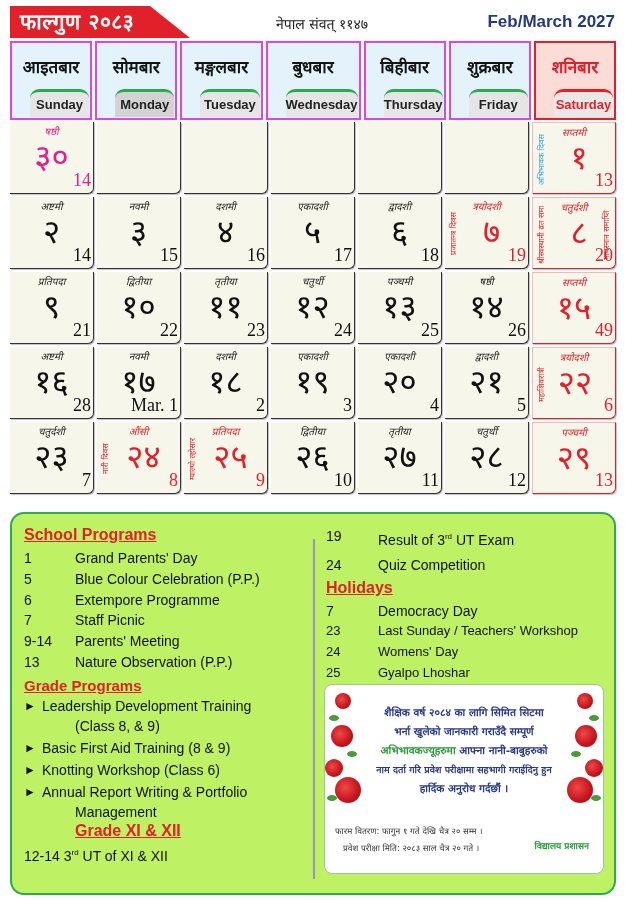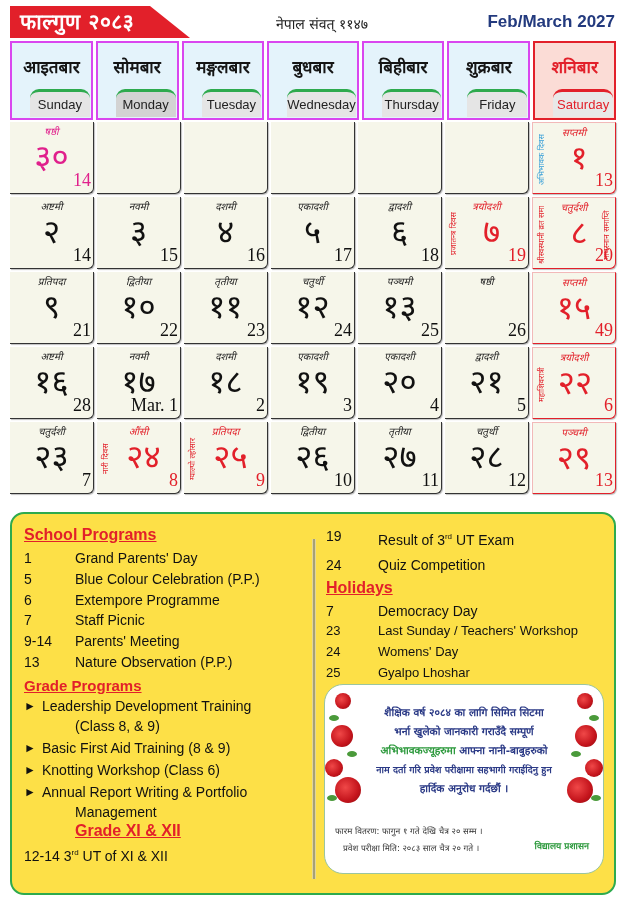--- a/index.html
+++ b/index.html
@@ -25,21 +25,21 @@
   }
   .day-head .np {
     height: 46px; display: flex; align-items: center; justify-content: center;
     font-family: "DejaVu Sans", sans-serif; font-size: 17px; font-weight: bold; color: #151515;
     white-space: nowrap; overflow: hidden;
   }
   .day-head .en {
     flex: 1; margin: 0 1px 1px 18px; background: #e5e5e5;
     border-top: 3px solid #2eaa4e; border-radius: 9px 9px 0 0;
     display: flex; align-items: center; justify-content: center;
-    font-size: 13px; font-weight: normal; color: #222;
+    font-size: 13px; font-weight: bold; color: #222;
   }
   .day-head.mon .en { background: #d3d3d3; }
   .day-head.sat { border-color: #e2202a; background: #fbdcd6; }
   .day-head.sat .np { color: #e2202a; }
   .day-head.sat .en { border-top-color: #e2202a; color: #e2202a; background: #e8e8e8; }
 
   
   .grid { position: absolute; left: 10px; top: 122px; width: 606px; display: grid;
     grid-template-columns: repeat(7, 1fr); column-gap: 3px; row-gap: 3px; }
   .cell {
@@ -58,21 +58,21 @@
   .red .tithi, .red .np-date, .red .ad-date { color: #e2202a; }
   .pink .tithi, .pink .np-date, .pink .ad-date { color: #e0208c; }
   .vnote { position: absolute; top: 8px; height: 58px; writing-mode: vertical-rl; transform: rotate(180deg);
     font-family: "DejaVu Sans", sans-serif; font-size: 8px; color: #e2202a; text-align: center; white-space: nowrap; overflow: hidden; }
   .vnote.left { left: 3px; }
   .vnote.right { right: 3px; }
   .vnote.blue { color: #3aa0d8; }
 
   
   .notes { position: absolute; left: 10px; top: 512px; width: 606px; height: 383px;
-    border: 2.5px solid #2eaa4e; border-radius: 14px; background: #fde047; }
+    border: 2.5px solid #2eaa4e; border-radius: 14px; background: #bef264; }
   .col-divider { position: absolute; left: 300px; top: 25px; width: 4px; height: 340px;
     background: linear-gradient(to right, #ffffff, #2a3a7c 50%, #ffffff); opacity: 0.55; }
   .sec-title { font-weight: bold; color: #e2202a; text-decoration: underline; font-size: 16px; }
   .left-col { position: absolute; left: 12px; top: 12px; width: 285px; }
   .right-col { position: absolute; left: 314px; top: 10px; width: 285px; }
   .prog-row { display: flex; font-size: 14px; line-height: 20.8px; color: #111; }
   .prog-row .d { width: 51px; flex: none; }
   .scout-title { margin-top: 4px; }
   .scout-item { font-size: 14px; line-height: 20px; margin-top: 2px; display: flex; }
   .scout-item .arr { width: 18px; flex: none; font-size: 12px; }
@@ -80,21 +80,21 @@
   .grade-row { font-size: 14px; line-height: 22px; margin-top: 2px; }
   sup { font-size: 8px; }
   .r-row { display: flex; font-size: 14px; line-height: 25px; }
   .r-row .d { width: 52px; flex: none; }
   .h-row { display: flex; font-size: 13px; line-height: 20.8px; }
   .h-row .d { width: 52px; flex: none; }
   .h-row.big { font-size: 14px; }
 
   
   .notice { position: absolute; left: 8px; top: 170px; width: 280px; height: 190px;
-    border: 1.5px solid #9bc59f; border-radius: 19px; background: #fff; overflow: hidden; }
+    border: 1.5px solid #9bc59f; border-radius: 8px; background: #fff; overflow: hidden; }
   .rose { position: absolute; width: 22px; height: 22px; border-radius: 50%;
     background: radial-gradient(circle at 40% 40%, #f04848, #c4141c 60%, #8a0c10); }
   .leaf { position: absolute; width: 10px; height: 6px; border-radius: 50%; background: #4a9a3a; }
   .notice-text { position: absolute; left: 34px; right: 34px; top: 18px; text-align: center;
     font-family: "DejaVu Sans", sans-serif; font-weight: bold; color: #2b3a86; font-size: 10.5px; line-height: 19px; }
   .notice-text .green { color: #2e9a3e; }
   .notice-foot { position: absolute; left: 10px; top: 138px; font-family: "DejaVu Sans", sans-serif; font-size: 8.5px; color: #333; line-height: 17px; }
   .notice-sign { position: absolute; right: 14px; top: 154px; font-family: "DejaVu Sans", sans-serif; font-size: 9px; font-weight: bold; color: #2e9a3e; }
 </style>
 </head>
@@ -210,20 +210,21 @@
       <div class="np-date">१२</div>
       <div class="ad-date">24</div>
     </div>
     <div class="cell">
       <div class="tithi">पञ्चमी</div>
       <div class="np-date">१३</div>
       <div class="ad-date">25</div>
     </div>
     <div class="cell">
       <div class="tithi">षष्ठी</div>
+      <div class="np-date">१४</div>
       <div class="ad-date">26</div>
     </div>
     <div class="cell sat red">
       <div class="tithi">सप्तमी</div>
       <div class="np-date">१५</div>
       <div class="ad-date">49</div>
     </div>
     <div class="cell">
       <div class="tithi">अष्टमी</div>
       <div class="np-date">१६</div>

